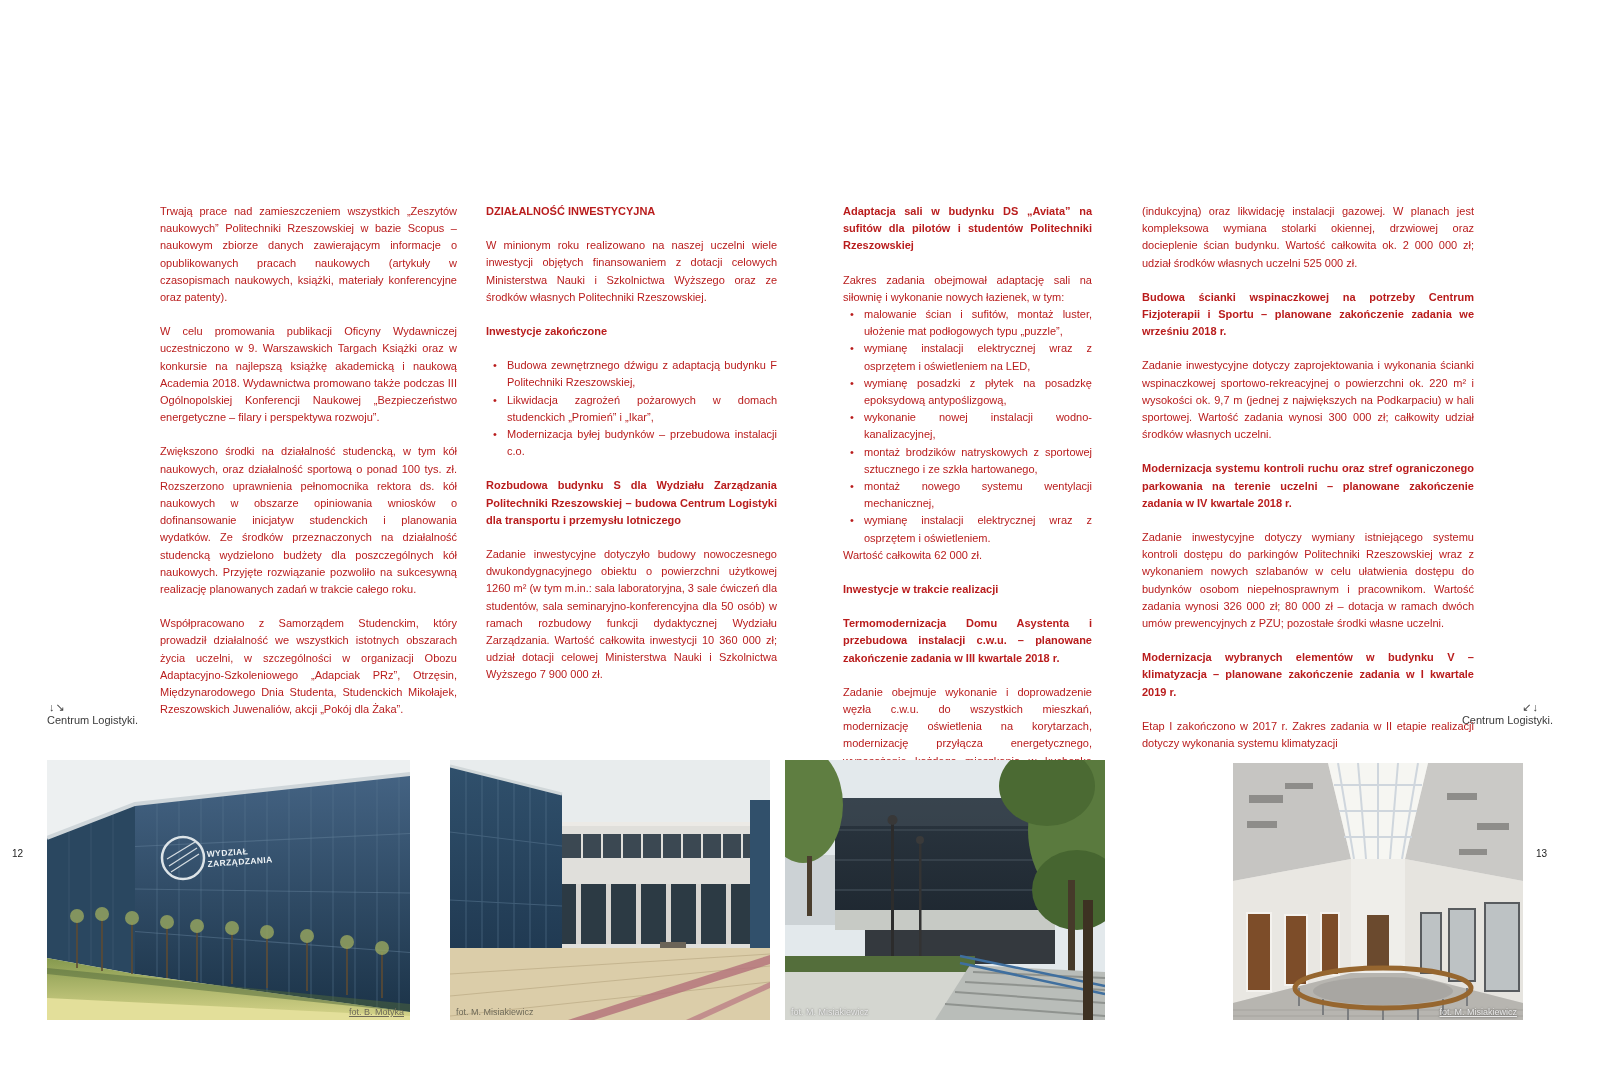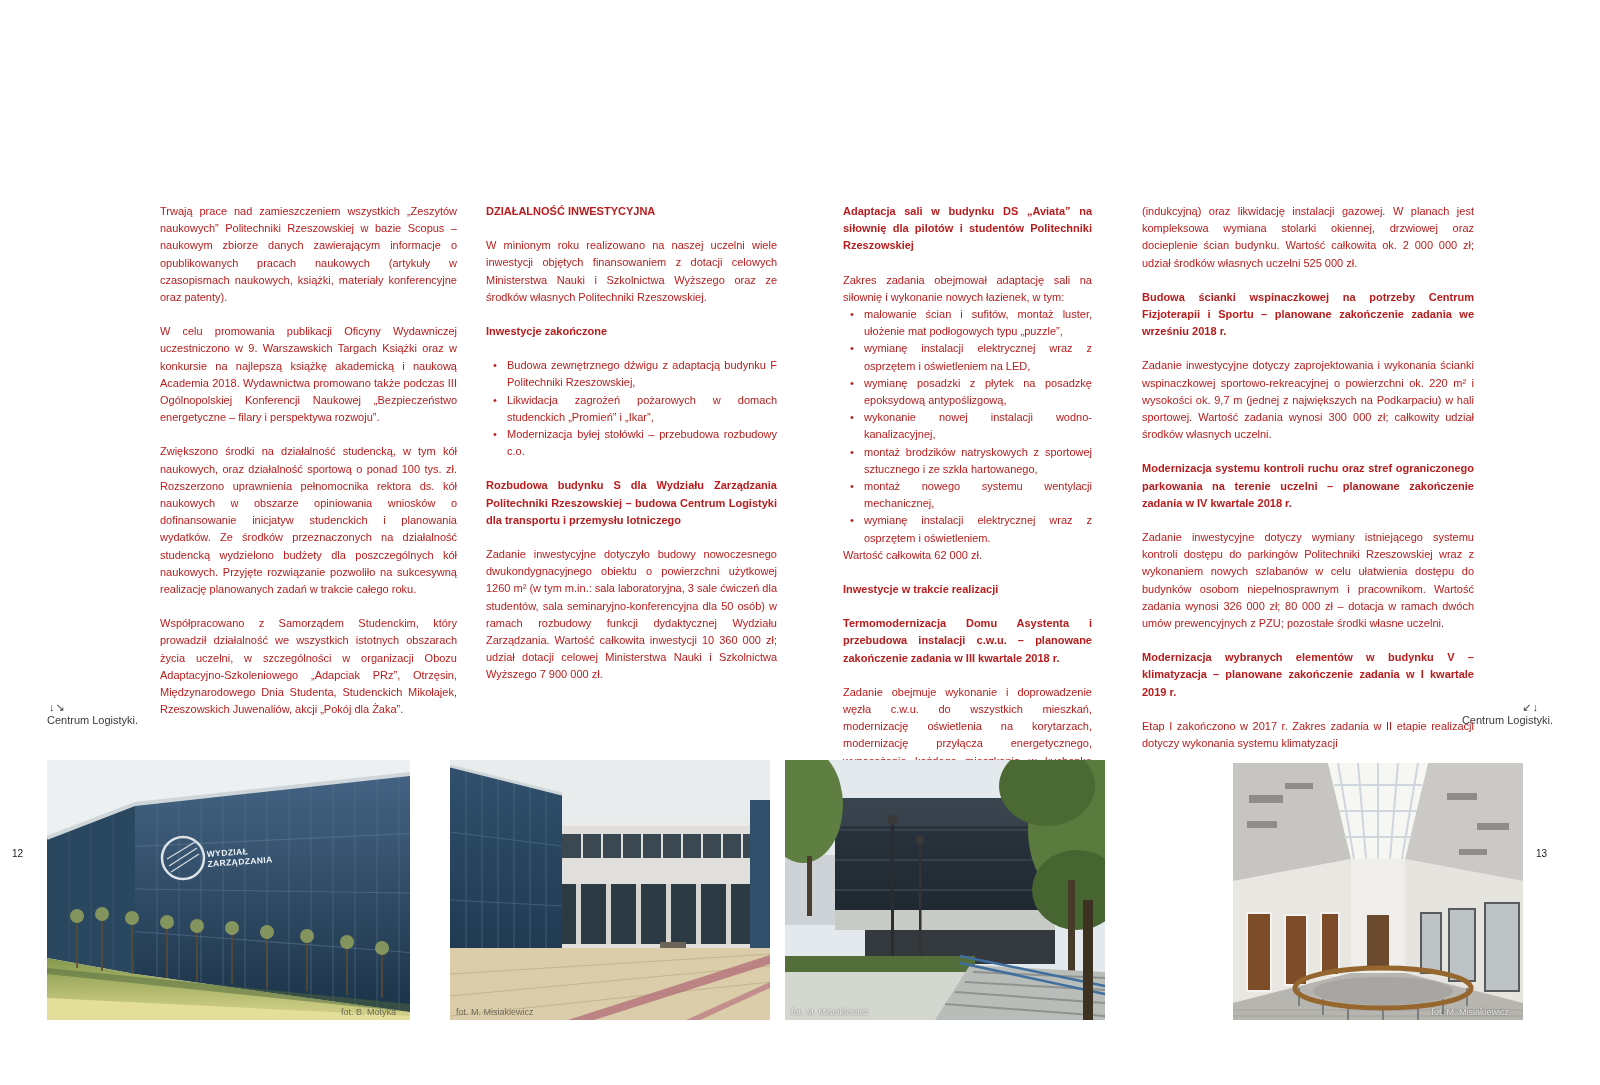--- a/index.html
+++ b/index.html
@@ -30,21 +30,21 @@
   #side-cap-right .arrows{padding-right:14px;}
   .photo{position:absolute;top:760px;height:260px;overflow:hidden;background:#dfe3e5;}
   #photo1{left:47px;width:363px;}
   #photo2{left:450px;width:320px;}
   #photo3{left:785px;width:320px;}
   #photo4{left:1233px;top:763px;width:290px;height:257px;}
   .photo svg{display:block;width:100%;height:100%;}
   .photo-cap{position:absolute;bottom:3px;font-size:9px;line-height:10px;}
   .cap-dark{color:#6e6a58;}
   .cap-light{color:#e9e9e9;text-shadow:0 0 2px rgba(0,0,0,.55);}
-  .cap-right{right:14px;}
+  .cap-right{right:6px;text-decoration:underline;}
   .cap-left{left:6px;}
   #logo-text{position:absolute;left:160px;top:86px;width:84px;font-size:8.5px;
              font-weight:700;line-height:10px;color:#edf2f5;transform:rotate(-4deg);
              letter-spacing:.4px;}
 </style>
 </head>
 <body>
 
 <div class="pagenum" id="pagenum-left">12</div>
 <div class="pagenum" id="pagenum-right">13</div>
@@ -65,28 +65,28 @@
   <p>Współpracowano z Samorządem Studenckim, który prowadził działalność we wszystkich istotnych obszarach życia uczelni, w szczególności w organizacji Obozu Adaptacyjno-Szkoleniowego „Adapciak PRz”, Otrzęsin, Międzynarodowego Dnia Studenta, Studenckich Mikołajek, Rzeszowskich Juwenaliów, akcji „Pokój dla Żaka”.</p>
 </div>
 
 <div class="col" id="col2">
   <p class="h gap">DZIAŁALNOŚĆ INWESTYCYJNA</p>
   <p>W minionym roku realizowano na naszej uczelni wiele inwestycji objętych finansowaniem z dotacji celowych Ministerstwa Nauki i Szkolnictwa Wyższego oraz ze środków własnych Politechniki Rzeszowskiej.</p>
   <p class="h gap">Inwestycje zakończone</p>
   <ul class="blt">
     <li>Budowa zewnętrznego dźwigu z adaptacją budynku F Politechniki Rzeszowskiej,</li>
     <li>Likwidacja zagrożeń pożarowych w domach studenckich „Promień” i „Ikar”,</li>
-    <li>Modernizacja byłej stołówki – przebudowa rozbudowy c.o.</li>
+    <li>Modernizacja byłej budynków – przebudowa instalacji c.o.</li>
   </ul>
   <p class="h">Rozbudowa budynku S dla Wydziału Zarządzania Politechniki Rzeszowskiej – budowa Centrum Logistyki dla transportu i przemysłu lotniczego</p>
   <p class="tight">Zadanie inwestycyjne dotyczyło budowy nowoczesnego dwukondygnacyjnego obiektu o powierzchni użytkowej 1260 m² (w tym m.in.: sala laboratoryjna, 3 sale ćwiczeń dla studentów, sala seminaryjno-konferencyjna dla 50 osób) w ramach rozbudowy funkcji dydaktycznej Wydziału Zarządzania. Wartość całkowita inwestycji 10 360 000 zł; udział dotacji celowej Ministerstwa Nauki i Szkolnictwa Wyższego 7 900 000 zł.</p>
 </div>
 
 <div class="col" id="col3">
-  <p class="h">Adaptacja sali w budynku DS „Aviata” na siłownię dla pilotów i studentów Politechniki Rzeszowskiej</p>
+  <p class="h">Adaptacja sali w budynku DS „Aviata” na sufitów dla pilotów i studentów Politechniki Rzeszowskiej</p>
   <p class="tight">Zakres zadania obejmował adaptację sali na siłownię i wykonanie nowych łazienek, w tym:</p>
   <ul class="blt noend">
     <li>malowanie ścian i sufitów, montaż luster, ułożenie mat podłogowych typu „puzzle”,</li>
     <li>wymianę instalacji elektrycznej wraz z osprzętem i oświetleniem na LED,</li>
     <li>wymianę posadzki z płytek na posadzkę epoksydową antypoślizgową,</li>
     <li>wykonanie nowej instalacji wodno-kanalizacyjnej,</li>
     <li>montaż brodzików natryskowych z sportowej sztucznego i ze szkła hartowanego,</li>
     <li>montaż nowego systemu wentylacji mechanicznej,</li>
     <li>wymianę instalacji elektrycznej wraz z osprzętem i oświetleniem.</li>
   </ul>

